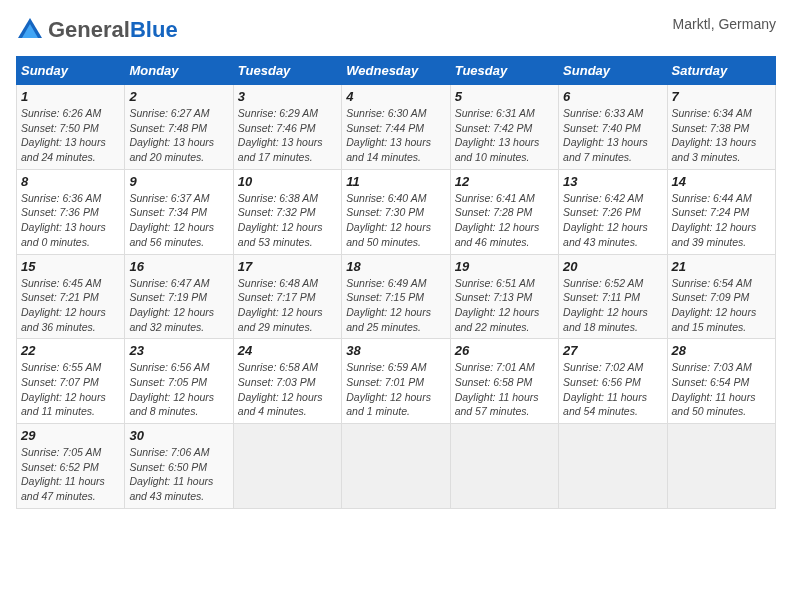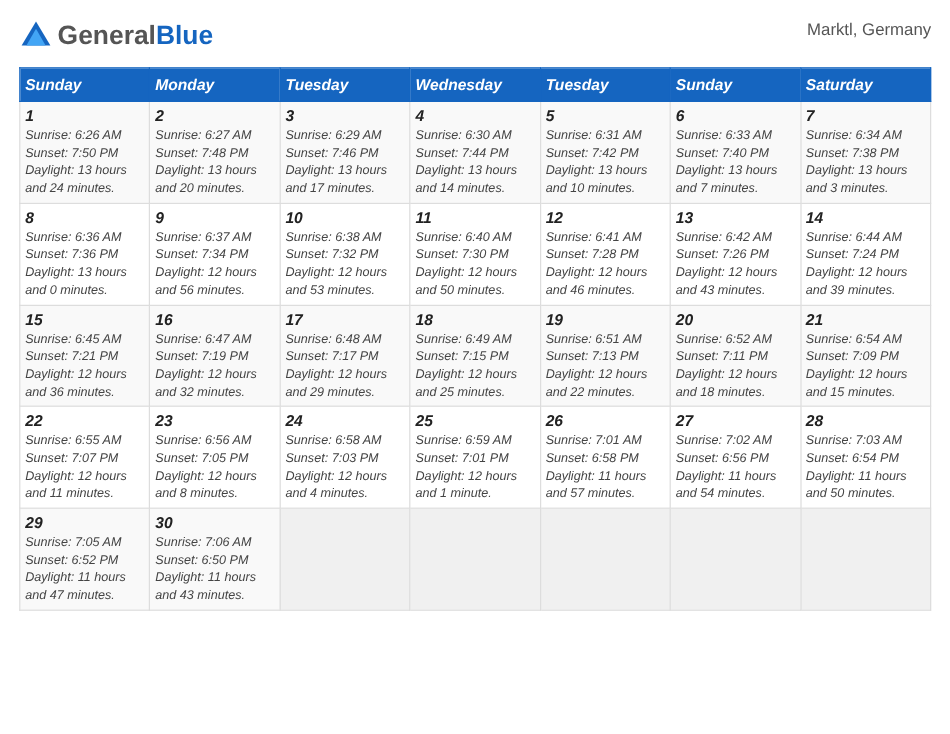--- a/index.html
+++ b/index.html
@@ -318,21 +318,21 @@
       </td>
         <td>
         <span class="day-num">24</span>
         <div class="day-info">
           Sunrise: 6:58 AM<br>
           Sunset: 7:03 PM<br>
           Daylight: 12 hours and 4 minutes.
         </div>
       </td>
         <td>
-        <span class="day-num">25</span>
+        <span class="day-num">38</span>
         <div class="day-info">
           Sunrise: 6:59 AM<br>
           Sunset: 7:01 PM<br>
           Daylight: 12 hours and 1 minute.
         </div>
       </td>
         <td>
         <span class="day-num">26</span>
         <div class="day-info">
           Sunrise: 7:01 AM<br>

